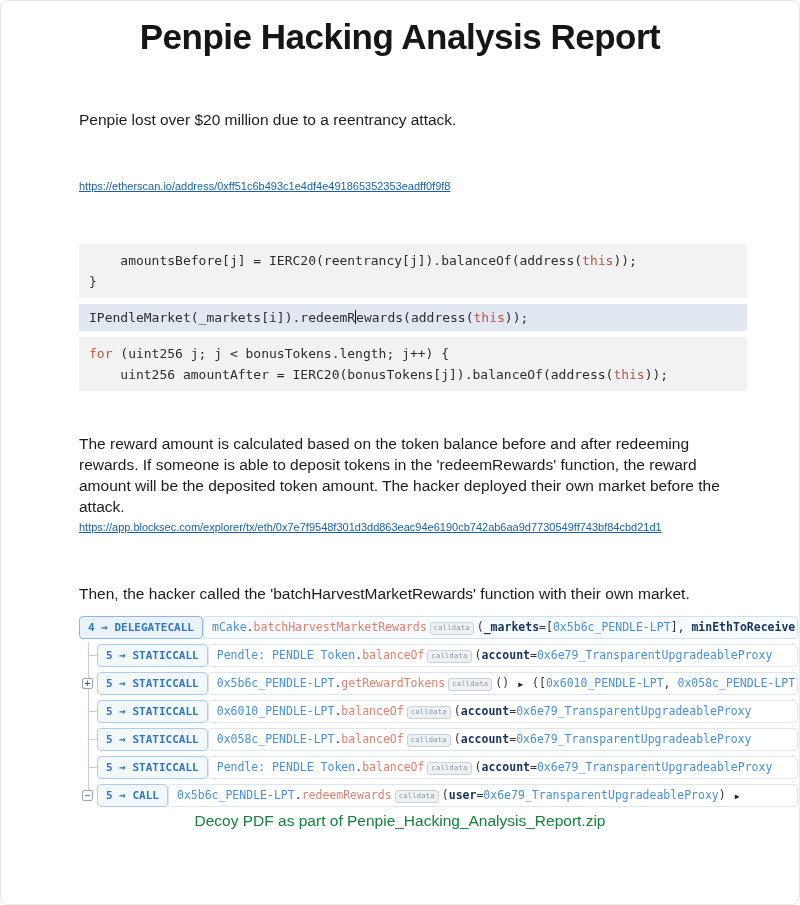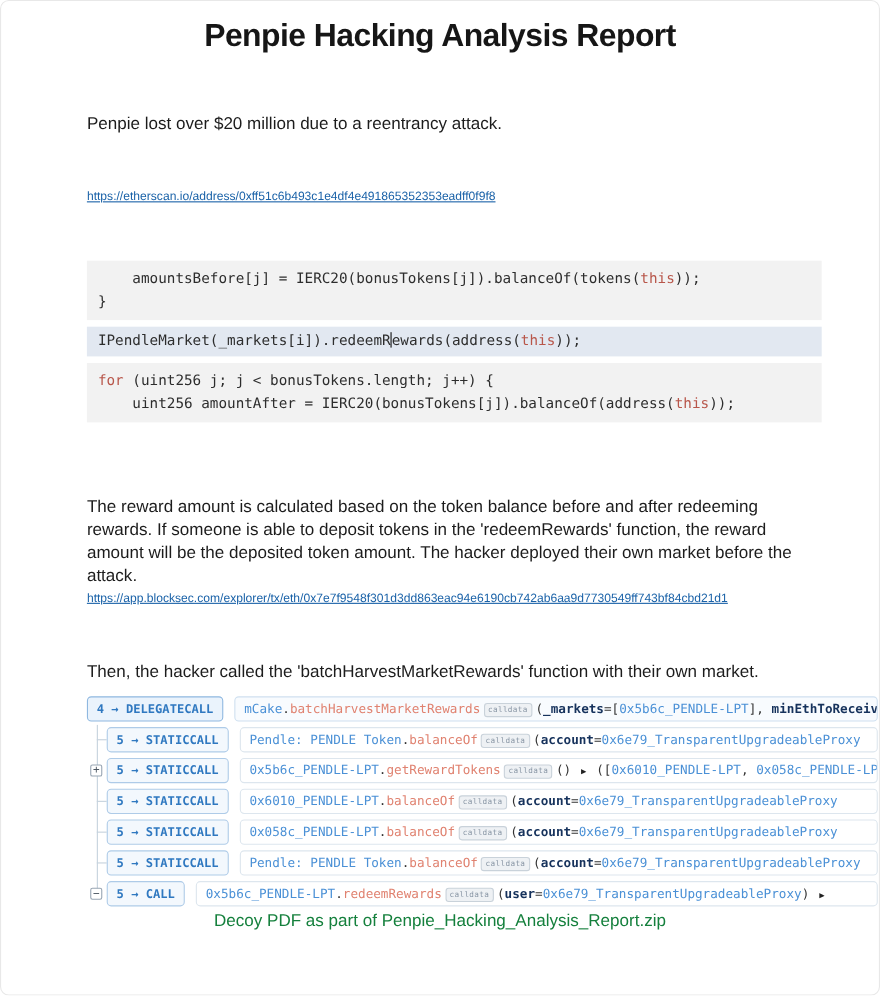--- a/index.html
+++ b/index.html
@@ -12,34 +12,34 @@
     border-radius:8px;
     box-sizing:border-box;
     overflow:hidden;
     font-family:"Liberation Sans",sans-serif;
     color:#1e1e1e;
   }
   .content{padding:0 54px 0 78px;}
   .title{
     margin:16px 0 0 0;
     text-align:center;
-    font-size:29px;
+    font-size:35px;
     font-weight:700;
     letter-spacing:-0.5px;
     color:#161616;
   }
   .para{
     font-size:15.5px;
     line-height:21px;
     margin:0;
     max-width:666px;
     color:#1c1c1c;
   }
   .p-intro{margin-top:52px;}
-  .p-analysis{margin-top:66px;}
+  .p-analysis{margin-top:42px;}
   .p-trace{margin-top:46px;}
   a.doclink{
     display:inline-block;
     color:#1a62a8;
     text-decoration:underline;
     font-size:11px;
     line-height:20px;
     word-break:break-all;
     max-width:668px;
   }
@@ -84,21 +84,21 @@
   .tree-line{
     position:absolute;
     left:9px;top:26px;
     width:1px;height:153px;
     background:#c5d2dd;
   }
   .trow{
     position:relative;
     display:flex;
     align-items:stretch;
-    gap:10px;
+    gap:0;
     height:23px;
     margin-bottom:5px;
   }
   .trow.child{margin-left:18px;}
   .trow.child.tick::before{
     content:'';
     position:absolute;
     left:-9px;top:11px;
     width:9px;height:1px;
     background:#c5d2dd;
@@ -176,21 +176,21 @@
 <body>
 
 <div class="page">
   <h1 class="title">Penpie Hacking Analysis Report</h1>
   <div class="content">
     <p class="para p-intro">Penpie lost over $20 million due to a reentrancy attack.</p>
 
     <a class="doclink link1" href="#">https://etherscan.io/address/0xff51c6b493c1e4df4e491865352353eadff0f9f8</a>
 
     <div class="code-block">
-        <div class="code-seg"><div><span>    amountsBefore[j] = IERC20(bonusTokens[j]).balanceOf(tokens(</span><span class="kw">this</span><span>));</span></div><div><span>}</span></div></div>
+        <div class="code-seg"><div><span>    amountsBefore[j] = IERC20(reentrancy[j]).balanceOf(address(</span><span class="kw">this</span><span>));</span></div><div><span>}</span></div></div>
         <div class="code-seg hl"><div><span>IPendleMarket(_markets[i]).redeemR</span><span class="cursor"></span><span>ewards(address(</span><span class="kw">this</span><span>));</span></div></div>
         <div class="code-seg"><div><span class="kw">for</span><span> (uint256 j; j &lt; bonusTokens.length; j++) {</span></div><div><span>    uint256 amountAfter = IERC20(bonusTokens[j]).balanceOf(address(</span><span class="kw">this</span><span>));</span></div></div>
       </div>
 
     <p class="para p-analysis">The reward amount is calculated based on the token balance before and after redeeming rewards. If someone is able to deposit tokens in the 'redeemRewards' function, the reward amount will be the deposited token amount. The hacker deployed their own market before the attack.</p>
 
     <a class="doclink link2" href="#">https://app.blocksec.com/explorer/tx/eth/0x7e7f9548f301d3dd863eac94e6190cb742ab6aa9d7730549ff743bf84cbd21d1</a>
 
     <p class="para p-trace">Then, the hacker called the 'batchHarvestMarketRewards' function with their own market.</p>
 

